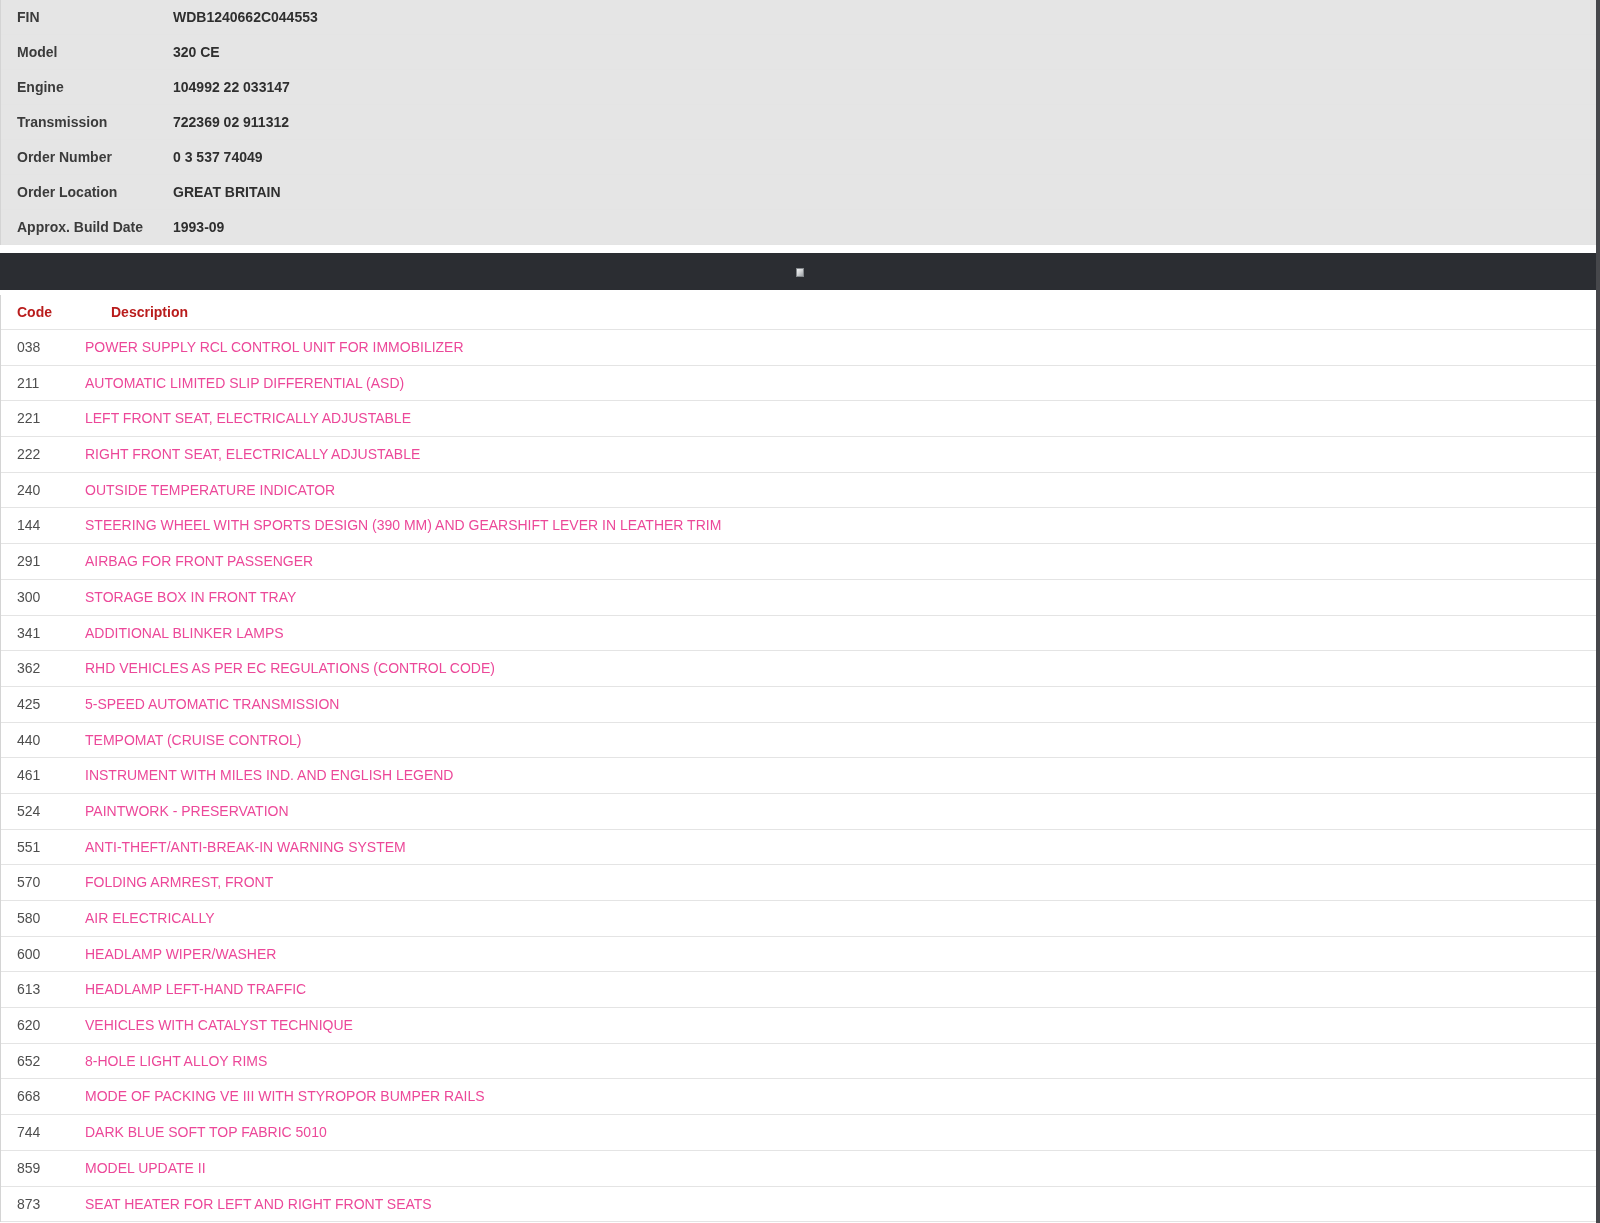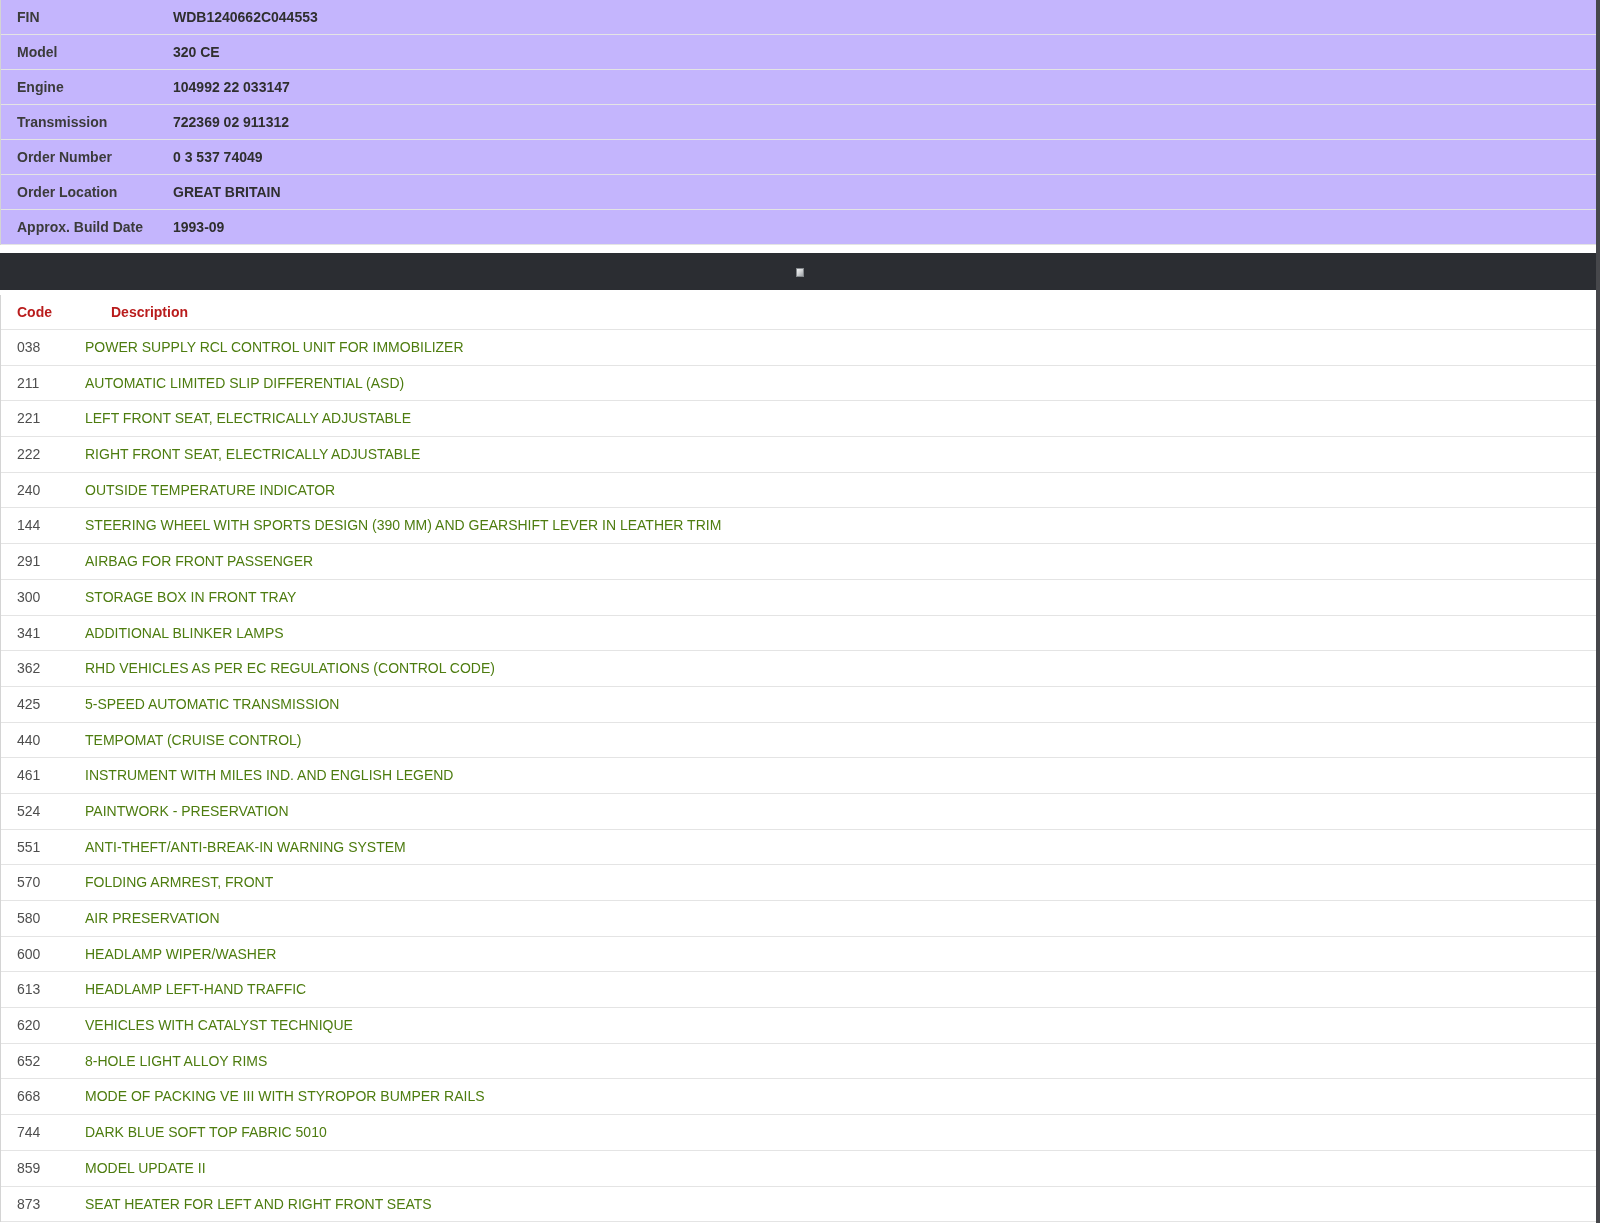--- a/index.html
+++ b/index.html
@@ -15,21 +15,21 @@
     width: 1596px;
   }
   
   .info-table {
     border-left: 1px solid #d4d4d4;
   }
   .info-row {
     position: relative;
     height: 35px;
     border-bottom: 1px solid #e4e4e4;
-    background: #c4b5fd;
+    background: #e5e5e5;
   }
   .info-label {
     position: absolute;
     left: 16px;
     top: 0;
     line-height: 34px;
     font-size: 14px;
     font-weight: 600;
     color: #3b3b3b;
     white-space: nowrap;
@@ -101,21 +101,21 @@
     color: #4e4e4e;
     white-space: nowrap;
   }
   .opt-desc {
     position: absolute;
     left: 84px;
     top: 0;
     line-height: 35px;
     font-size: 14px;
     font-weight: 400;
-    color: #4d7c0f;
+    color: #ec4899;
     white-space: nowrap;
   }
   
   .scroll-strip {
     position: absolute;
     top: 0;
     right: 0;
     width: 4px;
     height: 1223px;
     background: #46474b;
@@ -254,21 +254,21 @@
           <span class="opt-desc">ANTI-THEFT/ANTI-BREAK-IN WARNING SYSTEM</span>
         </div>
 
         <div class="opt-row">
           <span class="opt-code">570</span>
           <span class="opt-desc">FOLDING ARMREST, FRONT</span>
         </div>
 
         <div class="opt-row">
           <span class="opt-code">580</span>
-          <span class="opt-desc">AIR PRESERVATION</span>
+          <span class="opt-desc">AIR ELECTRICALLY</span>
         </div>
 
         <div class="opt-row">
           <span class="opt-code">600</span>
           <span class="opt-desc">HEADLAMP WIPER/WASHER</span>
         </div>
 
         <div class="opt-row">
           <span class="opt-code">613</span>
           <span class="opt-desc">HEADLAMP LEFT-HAND TRAFFIC</span>

